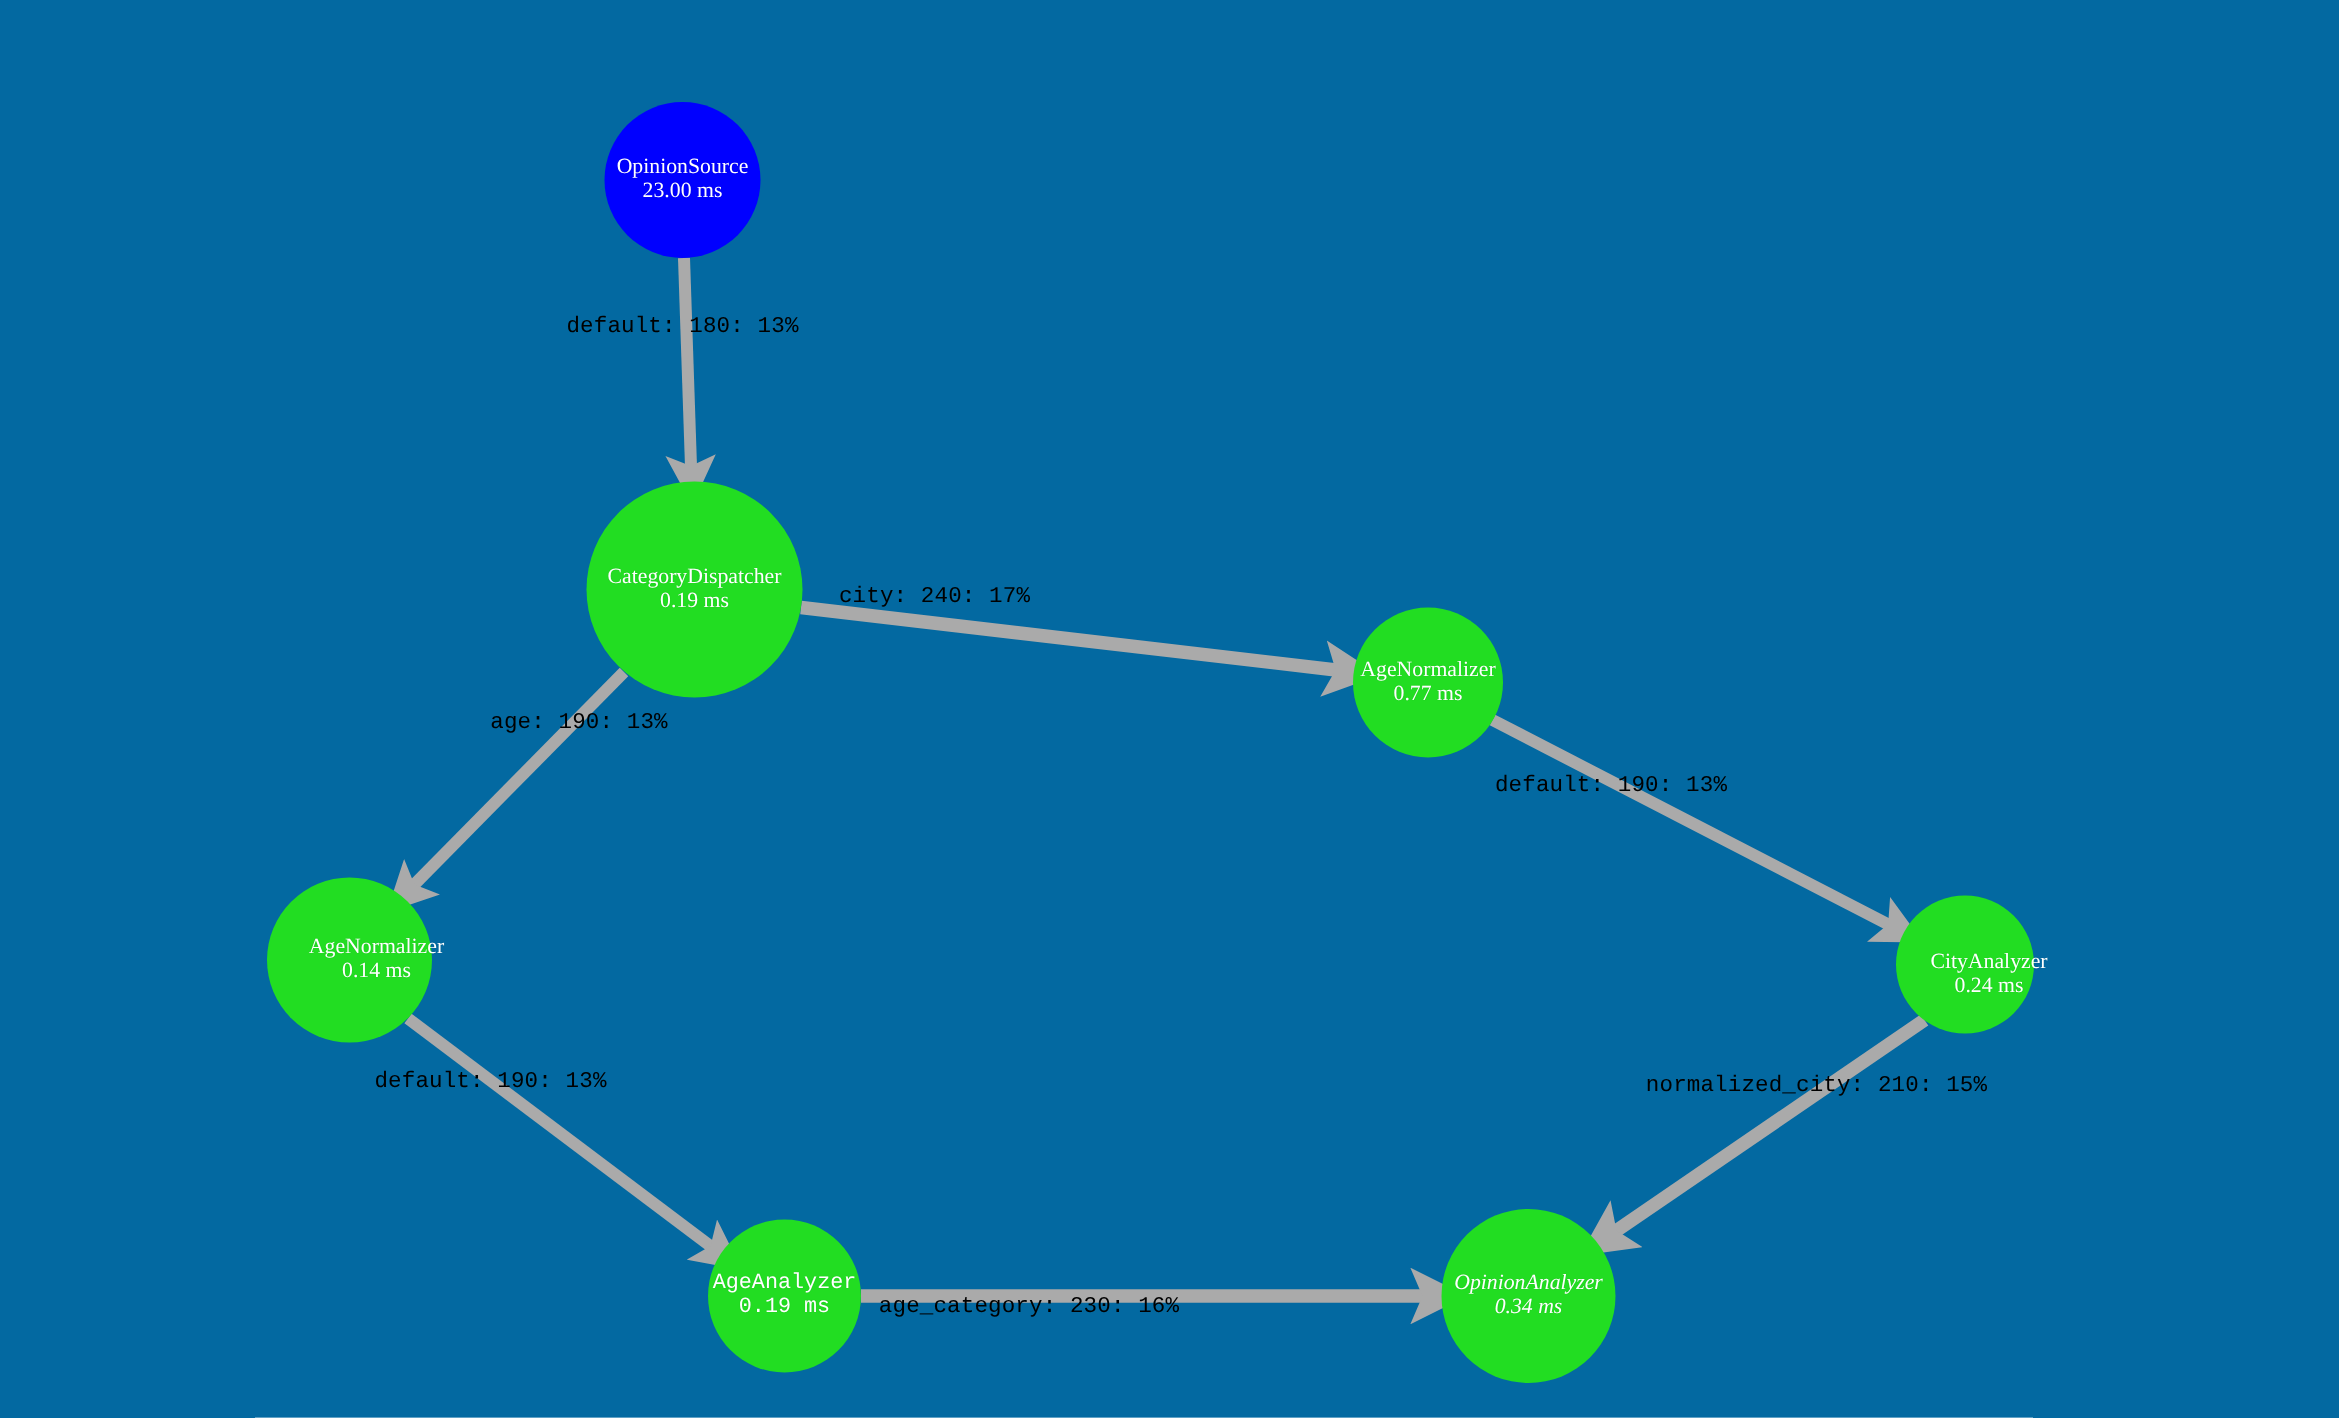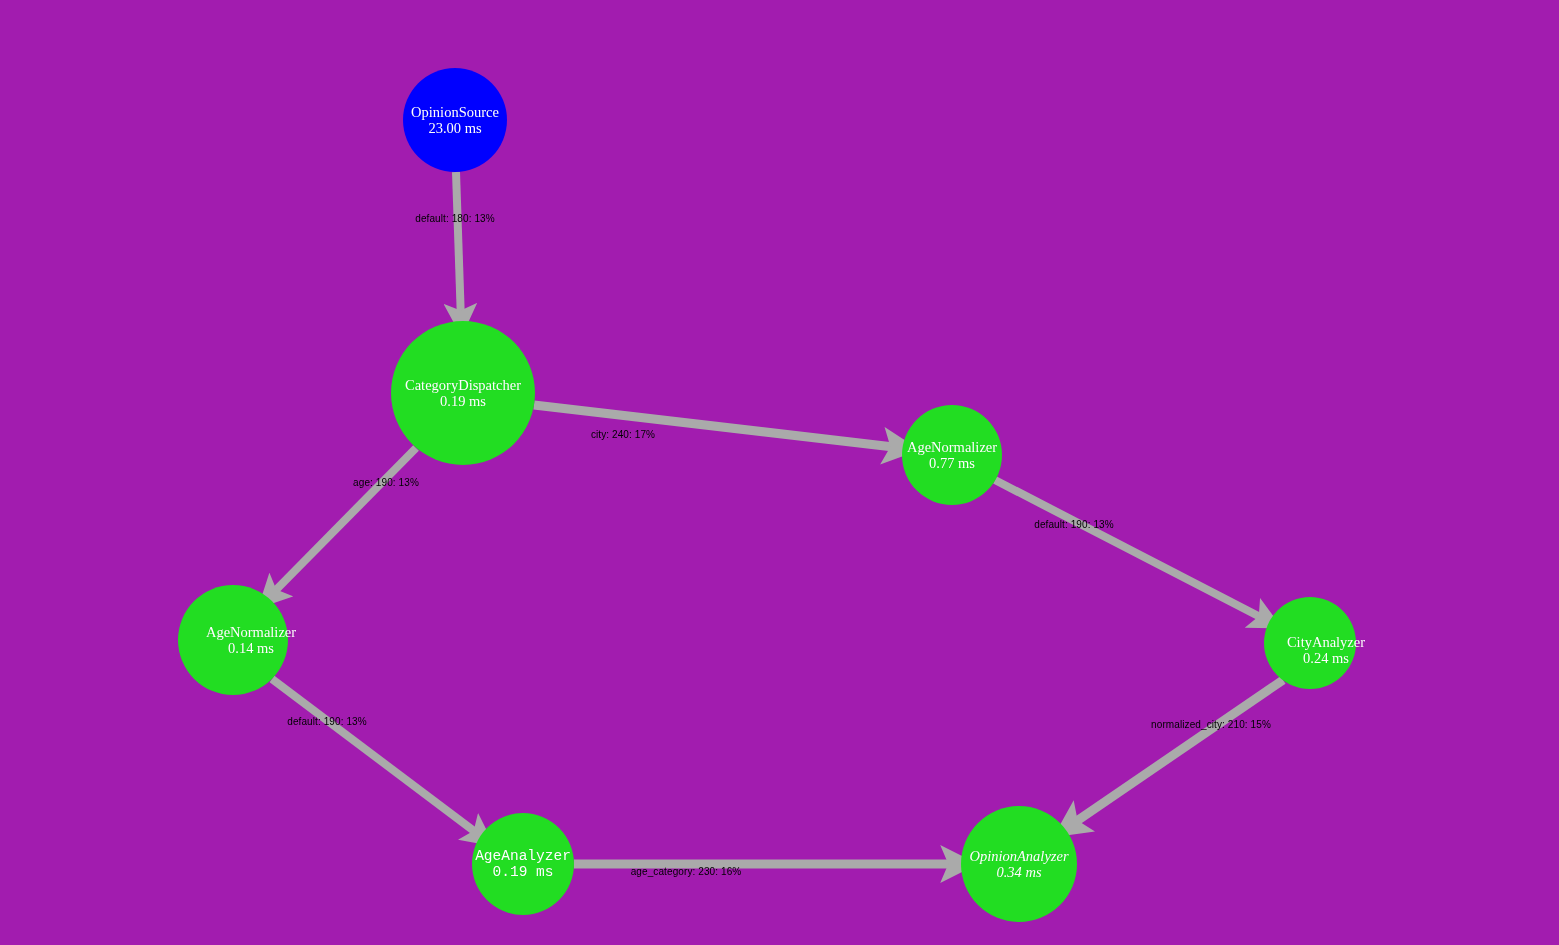--- a/index.html
+++ b/index.html
@@ -10,21 +10,21 @@
   body {
     width: 1559px;
     height: 945px;
     overflow: hidden;
     font-family: "Liberation Serif", serif;
   }
   #graph-canvas {
     position: relative;
     width: 1559px;
     height: 945px;
-    background: #a21caf;
+    background: #0369a1;
   }
   svg#graph-svg {
     position: absolute;
     left: 0;
     top: 0;
     width: 1559px;
     height: 945px;
   }
   .node-label-group {
     position: absolute;
@@ -35,22 +35,22 @@
     line-height: 15.5px;
     white-space: nowrap;
     transform: translate(-50%, -50%);
     pointer-events: none;
     text-shadow: 0 0 1px rgba(0,0,0,0.12);
   }
   .node-label-name { display: block; }
   .node-label-time { display: block; }
   .edge-label {
     position: absolute;
-    font-family: Liberation Sans, sans-serif;
-    font-size: 10px;
+    font-family: Liberation Mono, monospace;
+    font-size: 15px;
     color: #000000;
     white-space: nowrap;
     transform: translate(-50%, -50%);
     pointer-events: none;
     letter-spacing: 0.1px;
   }
 </style>
 </head>
 <body>
 
@@ -107,21 +107,21 @@
         <span class="node-label-name">AgeAnalyzer</span>
         <span class="node-label-time">0.19 ms</span>
       </div>
       <div class="node-label-group" style="left: 1019px; top: 864px; font-style: italic;">
         <span class="node-label-name">OpinionAnalyzer</span>
         <span class="node-label-time">0.34 ms</span>
       </div>
     </div>
   <div id="edge-labels-layer">
       <div class="edge-label" style="left: 455px; top: 218px;">default: 180: 13%</div>
-      <div class="edge-label" style="left: 623px; top: 434px;">city: 240: 17%</div>
+      <div class="edge-label" style="left: 623px; top: 398px;">city: 240: 17%</div>
       <div class="edge-label" style="left: 386px; top: 482px;">age: 190: 13%</div>
       <div class="edge-label" style="left: 1074px; top: 524px;">default: 190: 13%</div>
       <div class="edge-label" style="left: 1211px; top: 724px;">normalized_city: 210: 15%</div>
       <div class="edge-label" style="left: 327px; top: 721px;">default: 190: 13%</div>
       <div class="edge-label" style="left: 686px; top: 871px;">age_category: 230: 16%</div>
     </div>
 
 </div>
 
 </body></html>

